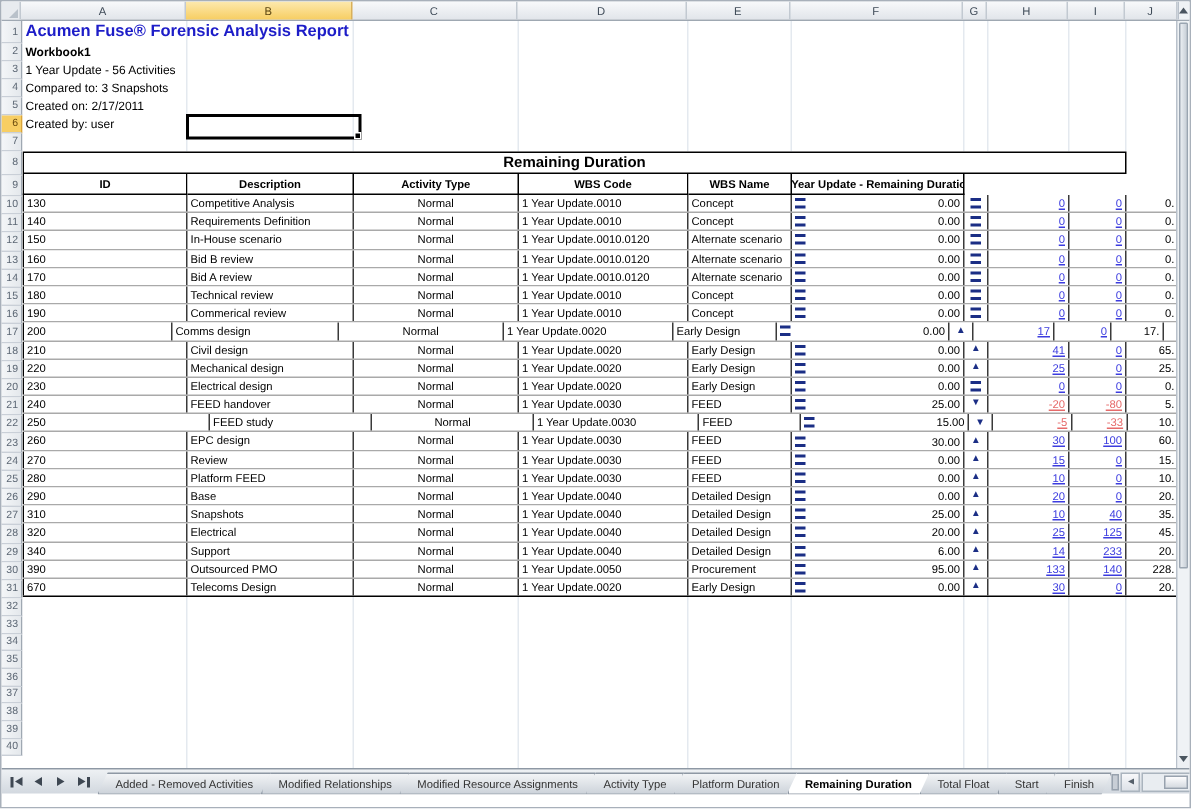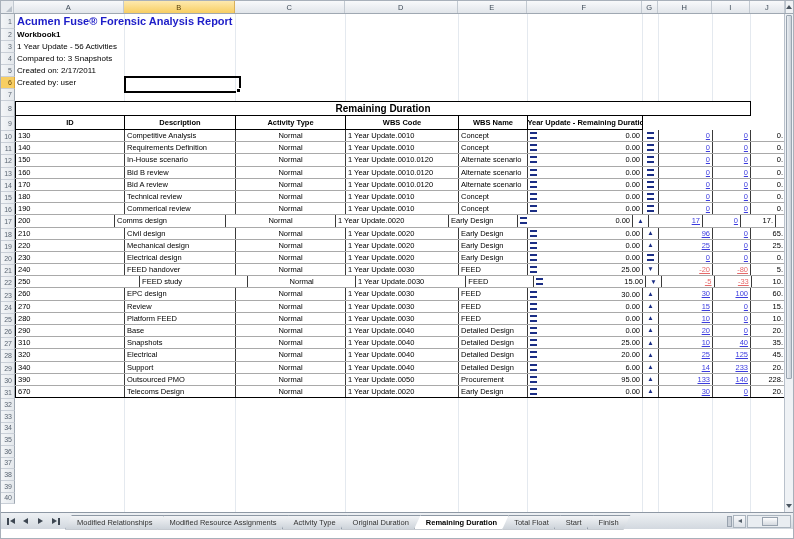--- a/index.html
+++ b/index.html
@@ -319,21 +319,21 @@
               <div class="cell ac" style="width:110px">Normal</div>
               <div class="cell al" style="width:113px">1 Year Update.0020</div>
               <div class="cell al" style="width:69px">Early Design</div>
               <div class="cell fcell" style="width:115px">
                 <span class="icon-equal"></span>
                 <span>0.00</span>
               </div>
               <div class="cell gicon" style="width:16px">
                 <span class="tri">▲</span>
               </div>
-              <div class="cell ar" style="width:54px"><span class="pos">96</span></div>
+              <div class="cell ar" style="width:54px"><span class="pos">41</span></div>
               <div class="cell ar" style="width:38px"><span class="pos">0</span></div>
               <div class="cell ar" style="width:35px">65.</div>
             </div>
             <div class="rrow">
               <div class="cell al" style="width:110px">220</div>
               <div class="cell al" style="width:111px">Mechanical design</div>
               <div class="cell ac" style="width:110px">Normal</div>
               <div class="cell al" style="width:113px">1 Year Update.0020</div>
               <div class="cell al" style="width:69px">Early Design</div>
               <div class="cell fcell" style="width:115px">
@@ -574,24 +574,25 @@
         </div>
       <div class="navbtn">
           <span class="ntr"></span>
         </div>
       <div class="navbtn">
           <span class="ntr"></span>
           <span class="nbar"></span>
         </div>
     </div>
     <div class="tabs" id="tabs">
+        <div class="tab">Added - Removed Activities</div>
         <div class="tab">Modified Relationships</div>
         <div class="tab">Modified Resource Assignments</div>
         <div class="tab">Activity Type</div>
-        <div class="tab">Original Duration</div>
+        <div class="tab">Platform Duration</div>
         <div class="tab active">Remaining Duration</div>
         <div class="tab">Total Float</div>
         <div class="tab">Start</div>
         <div class="tab">Finish</div>
       </div>
     <div class="hscrollgrp">
       <div class="tsplit"></div>
       <div class="sbtn">
           <span class="ntl"></span>
         </div>

